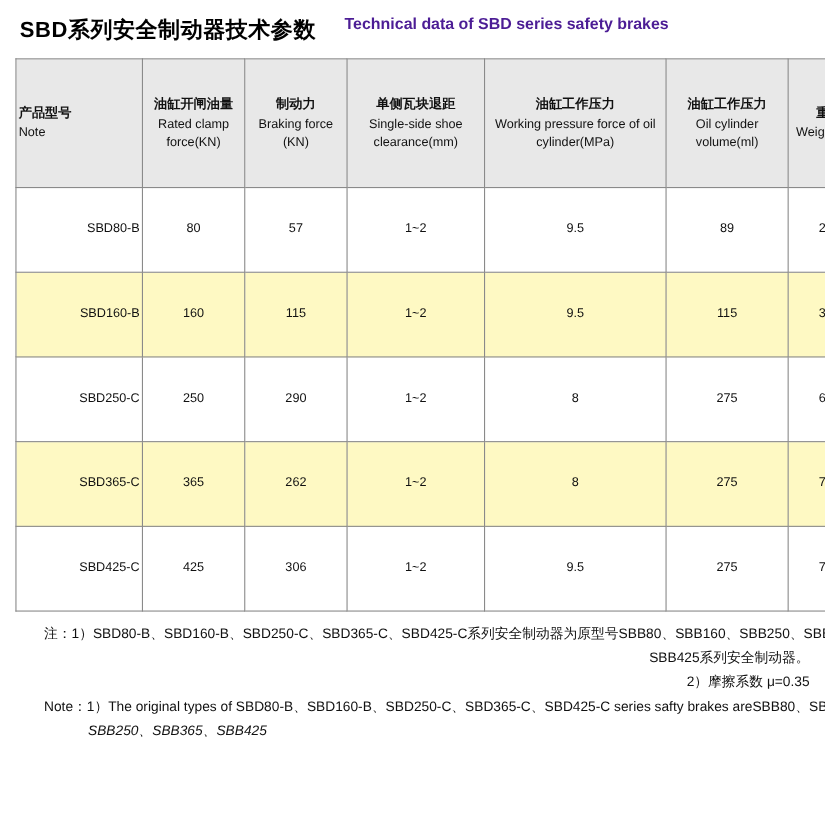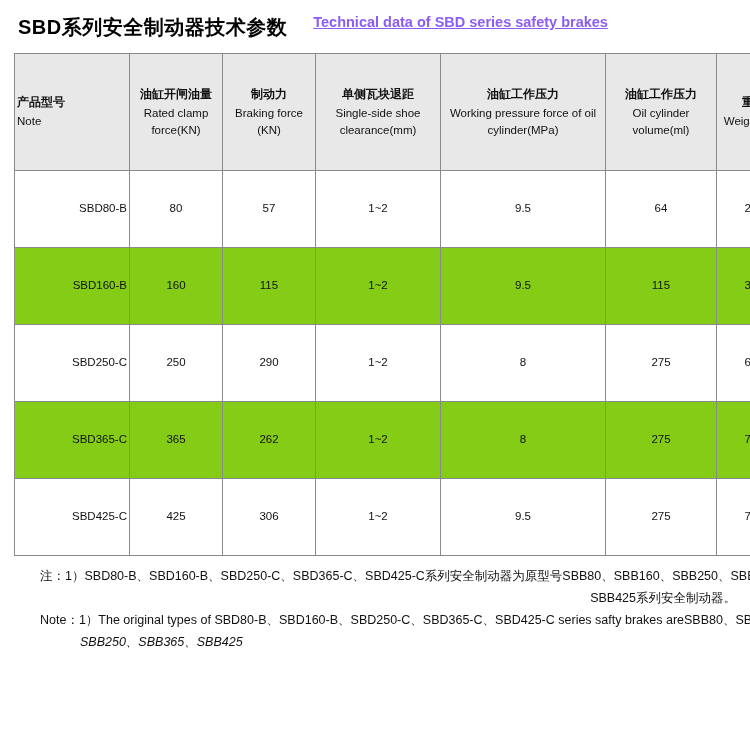--- a/index.html
+++ b/index.html
@@ -31,23 +31,22 @@
   .title-cn {
     font-size: 20px;
     font-weight: bold;
     letter-spacing: 0.5px;
     color: #000;
     white-space: nowrap;
   }
   .title-en {
     font-size: 14.5px;
     font-weight: bold;
-    color: #8b5cf6;
+    color: #4c1d95;
     white-space: nowrap;
-    text-decoration: underline;
   }
   table.spec {
     border-collapse: collapse;
     width: 722px;
     table-layout: fixed;
     border: 1px solid #7a7a7a;
   }
   table.spec td, table.spec th {
     border: 1px solid #8a8a8a;
     text-align: center;
@@ -82,21 +81,21 @@
   }
   tbody td {
     height: 68px;
   }
   tbody td.typecell {
     text-align: right;
     padding-left: 12px;
     font-size: 11.5px;
   }
   tr.shade td {
-    background: #84cc16;
+    background: #fef9c3;
   }
   tr.plain td {
     background: #ffffff;
   }
   .notes {
     margin-top: 10px;
     padding-left: 26px;
     font-size: 12.5px;
     line-height: 1.75;
     color: #111;
@@ -156,21 +155,21 @@
         </td>
       </tr>
     </thead>
     <tbody>
       <tr class="plain">
         <td class="typecell">SBD80-B</td>
         <td>80</td>
         <td>57</td>
         <td>1~2</td>
         <td>9.5</td>
-        <td>64</td>
+        <td>89</td>
         <td>270</td>
       </tr>
       <tr class="shade">
         <td class="typecell">SBD160-B</td>
         <td>160</td>
         <td>115</td>
         <td>1~2</td>
         <td>9.5</td>
         <td>115</td>
         <td>310</td>
@@ -201,17 +200,18 @@
         <td>9.5</td>
         <td>275</td>
         <td>730</td>
       </tr>
     </tbody>
   </table>
 
   <div class="notes">
     <div class="line">注：1）SBD80-B、SBD160-B、SBD250-C、SBD365-C、SBD425-C系列安全制动器为原型号SBB80、SBB160、SBB250、SBB365、</div>
     <div class="line indent1">SBB425系列安全制动器。</div>
+    <div class="line indent1">2）摩擦系数 μ=0.35</div>
     <div class="line">Note：1）The original types of SBD80-B、SBD160-B、SBD250-C、SBD365-C、SBD425-C series safty brakes areSBB80、SBB160、</div>
     <div class="line indent2">SBB250、SBB365、SBB425</div>
   </div>
 
 </div>
 
 </body></html>

